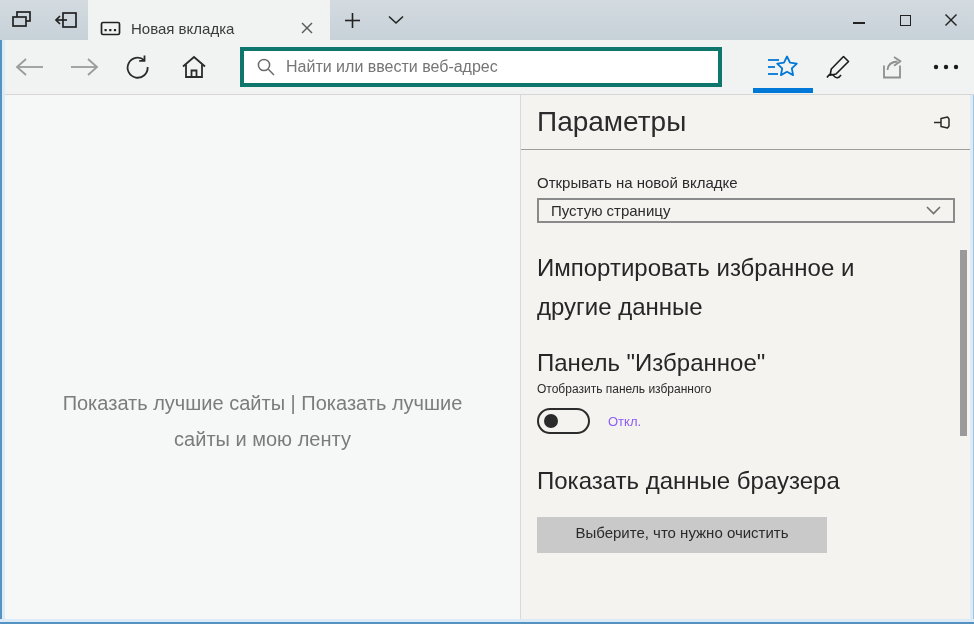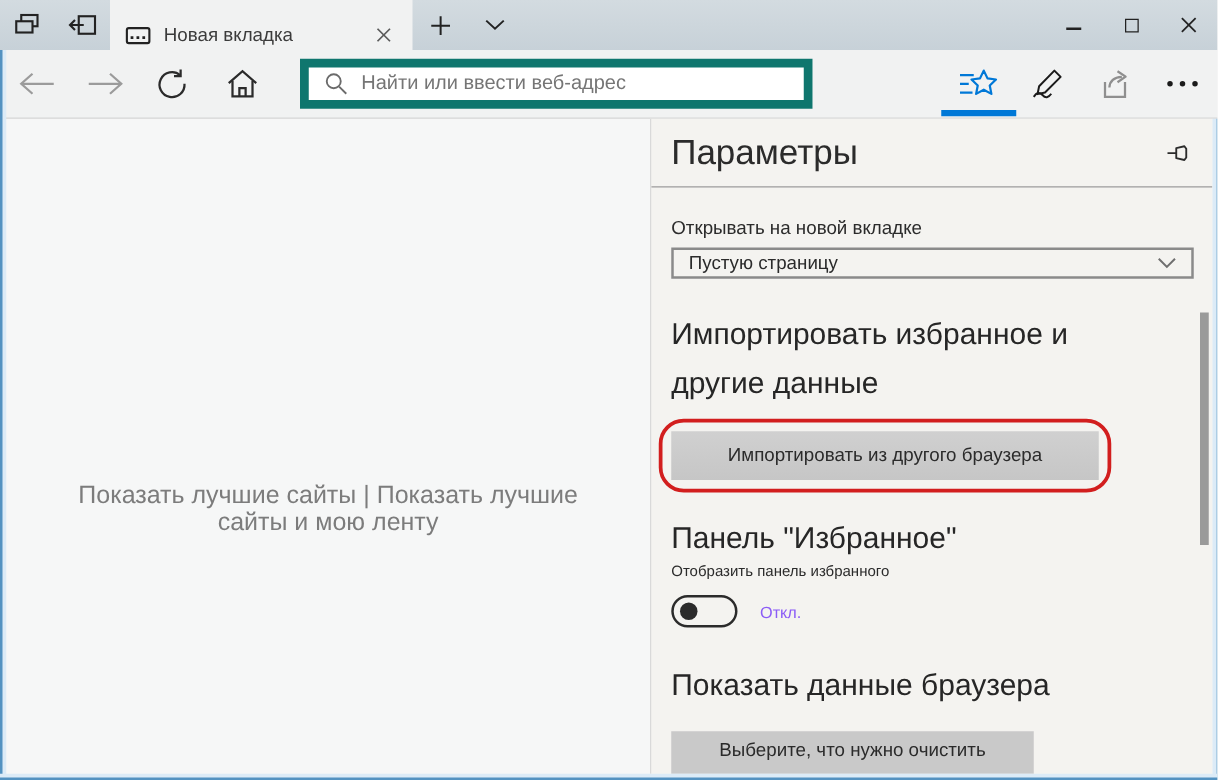--- a/index.html
+++ b/index.html
@@ -17,31 +17,31 @@
   .tab-close { display:flex; align-items:center; justify-content:center; width:26px; height:26px; }
   .win-controls { margin-left:auto; display:flex; }
   .win-btn { width:46px; display:flex; align-items:center; justify-content:center; }
   .glyph-min { width:12px; height:1.5px; background:#222; margin-top:6px; }
   .glyph-max { width:11px; height:11px; border:1.5px solid #222; }
 
   
   .toolbar { position:absolute; left:0; top:40px; right:0; height:55px; background:#f1f2f2;
              border-bottom:1px solid #d6d6d6; }
   .nav-btn { position:absolute; top:7px; height:40px; width:44px; display:flex; align-items:center; justify-content:center; }
-  .addressbar { position:absolute; left:240px; top:7px; width:410px; height:40px; background:#ffffff;
-                border:7px solid #0f766e; display:flex; align-items:center; padding:0 12px; gap:10px; }
+  .addressbar { position:absolute; left:240px; top:7px; width:482px; height:40px; background:#ffffff;
+                border:4px solid #0f766e; display:flex; align-items:center; padding:0 12px; gap:10px; }
   .addressbar input { border:none; outline:none; background:transparent; flex:1; font-size:16px; color:#6b6b6b;
                       font-family:"Liberation Sans","DejaVu Sans",sans-serif; }
   .addressbar input::placeholder { color:#757575; opacity:1; }
   .hub-underline { position:absolute; left:753px; top:48px; width:60px; height:5px; background:#0078d7; }
 
   
   .main-area { position:absolute; left:5px; top:96px; width:515px; bottom:5px; background:#f6f7f7; }
   .main-links { position:absolute; top:289px; left:30px; width:455px; text-align:center;
-                font-size:20px; color:#7c7c7c; line-height:22px; }
+                font-size:20px; color:#7c7c7c; line-height:36px; }
   .main-links span { cursor:pointer; }
 
   .panel { position:absolute; left:520px; top:95px; right:4px; bottom:5px; background:#f4f3f0;
            border-left:1px solid #d9d9d9; padding:0 16px; overflow:hidden; }
   .panel-header { height:54px; display:flex; align-items:center; justify-content:space-between; }
   .panel-title { font-size:28px; font-weight:400; color:#2b2b2b; }
   .panel-divider { height:1px; background:#9c9c9c; margin:0 -16px; }
   .field-label { margin-top:24px; font-size:15px; color:#2b2b2b; }
   .select-box { margin-top:7px; height:25px; width:418px; border:2px solid #8a8a8a; display:flex;
                 align-items:center; justify-content:space-between; padding:0 12px; background:#f4f3f0; }
@@ -228,23 +228,20 @@
 
     <div class="field-label">Открывать на новой вкладке</div>
     <div class="select-box">
       <span class="select-value">Пустую страницу</span>
       <svg width="15" height="9" viewBox="0 0 15 9">
         <polyline points="1,1 7.5,7.5 14,1" fill="none" stroke="#6f6f6f" stroke-width="1.6"></polyline>
       </svg>
     </div>
 
     <div class="section-heading">Импортировать избранное и другие данные</div>
-    <div class="annotated">
-      <div class="gray-button">Импортировать из другого браузера</div>
-    </div>
 
     <div class="section-heading heading-fav">Панель "Избранное"</div>
     <div class="sub-label">Отобразить панель избранного</div>
     <div class="toggle-row">
       <div class="toggle">
         <div class="toggle-knob"></div>
       </div>
       <span class="toggle-state">Откл.</span>
     </div>
 

